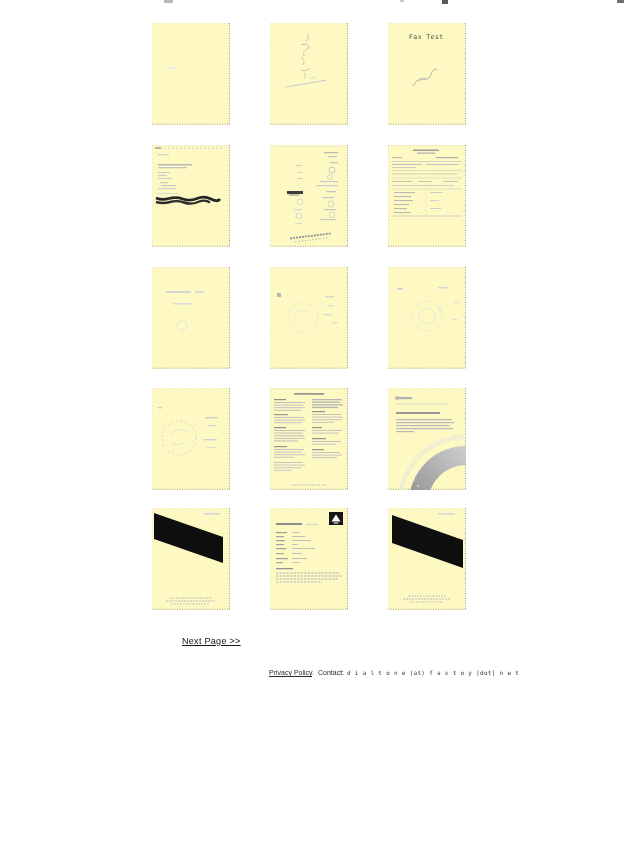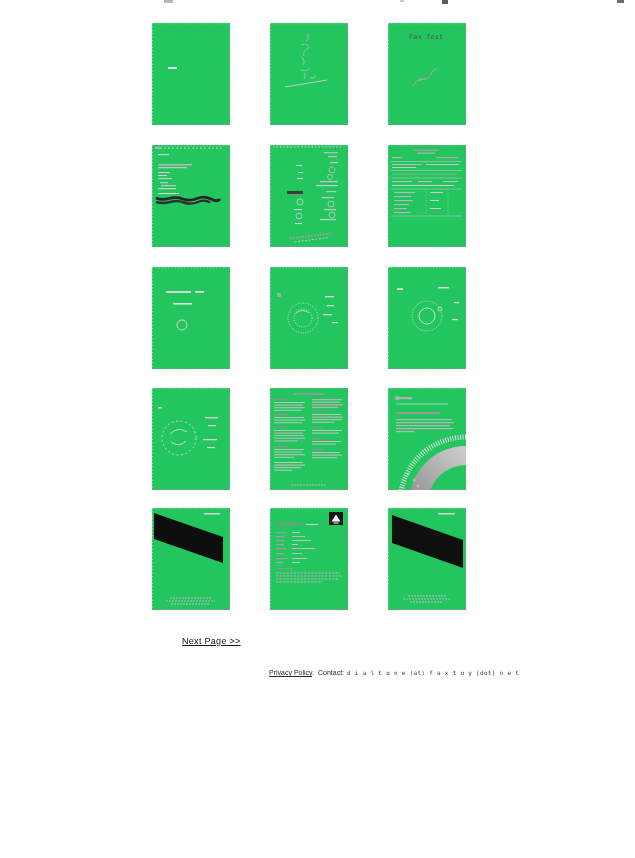--- a/index.html
+++ b/index.html
@@ -3,21 +3,21 @@
 <meta charset="utf-8">
 <style>
   html,body{margin:0;padding:0;}
   body{
     width:635px;height:858px;background:#ffffff;position:relative;overflow:hidden;
     font-family:"Liberation Sans", sans-serif;
   }
   .page{position:absolute;inset:0;}
   .frag{position:absolute;top:0;}
   .thumb{
-    position:absolute;width:78px;height:102px;background:#22c55e;cursor:pointer;
+    position:absolute;width:78px;height:102px;background:#fef9c3;cursor:pointer;
   }
   .thumb svg{position:absolute;left:0;top:0;width:78px;height:102px;display:block;}
   .fax-test-label{
     position:absolute;left:21px;top:10px;
     font-family:"DejaVu Sans Mono", monospace;
     font-size:6.5px;letter-spacing:.4px;color:#4d4d4d;white-space:nowrap;
   }
   .next-page{
     position:absolute;left:145px;top:636px;
     font-size:9px;color:#141414;letter-spacing:.3px;cursor:pointer;padding-left:37px;

